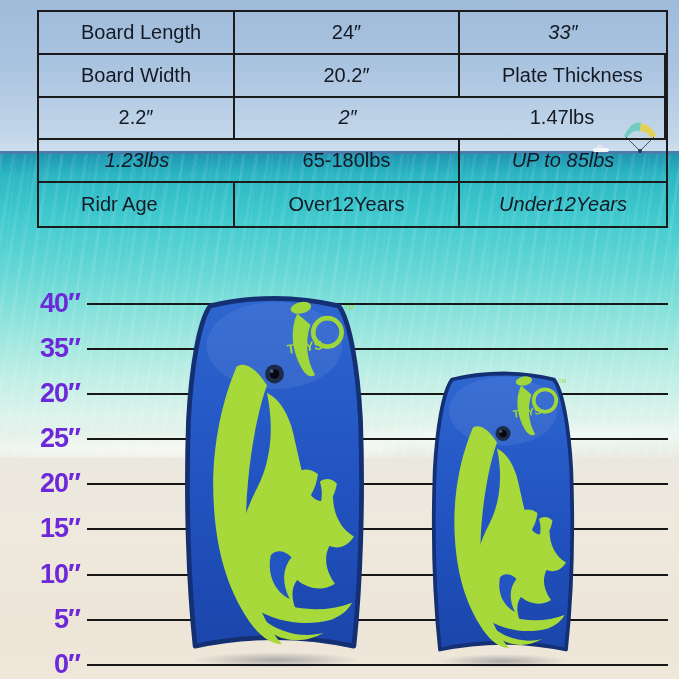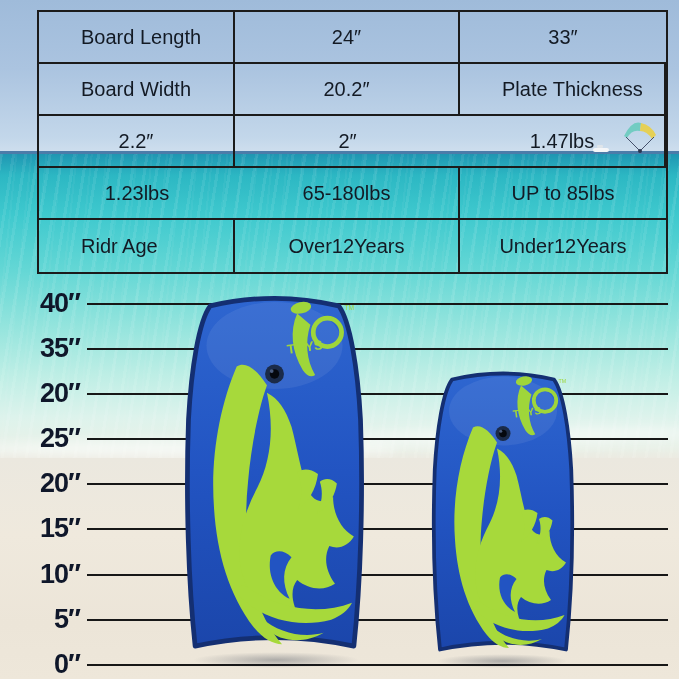--- a/index.html
+++ b/index.html
@@ -17,34 +17,34 @@
   .ocean-sparkle{top:154px;height:306px;opacity:.55;
     background:
       repeating-linear-gradient(99deg, rgba(255,255,255,.14) 0 3px, rgba(255,255,255,0) 3px 12px),
       repeating-linear-gradient(-84deg, rgba(255,255,255,.08) 0 2px, rgba(255,255,255,0) 2px 15px);}
   .sand{top:458px;height:221px;background:linear-gradient(180deg,#ebe8df 0%,#efe9dd 35%,#ece5d8 75%,#eee7da 100%);}
   .foam1,.foam2{position:absolute;background:rgba(255,255,255,.55);border-radius:50%;filter:blur(6px);}
   .foam1{left:-20px;top:440px;width:420px;height:18px;}
   .foam2{left:330px;top:428px;width:380px;height:16px;transform:rotate(-1deg);}
   
   .spec-table{
-    position:absolute;left:37px;top:10px;width:631px;height:264px;z-index:5;
+    position:absolute;left:37px;top:10px;width:631px;height:218px;z-index:5;
     border:2px solid #1b1b1b;box-sizing:border-box;
     display:grid;grid-template-columns:196px 225px 1fr;grid-auto-rows:1fr;
     color:#131a24;font-size:20px;
   }
   .cell{border-right:2px solid #1b1b1b;border-bottom:2px solid #1b1b1b;
         display:flex;align-items:center;justify-content:center;box-sizing:border-box;}
   .cell.label{justify-content:flex-start;padding-left:42px;}
-  .cell.c3{border-right:none;}
+  .cell.c3{border-right:none;font-style:italic;}
   
   .ruler-line{position:absolute;left:87px;width:581px;height:2px;background:#171717;z-index:2;}
   .ruler-label{position:absolute;left:4px;width:76px;height:34px;z-index:2;
     display:flex;align-items:center;justify-content:flex-end;
-    font-size:27px;font-weight:700;color:#0f172a;letter-spacing:-1px;}
+    font-size:27px;font-weight:700;color:#6d28d9;letter-spacing:-1px;}
   
   .board{position:absolute;z-index:3;}
   .board-shadow{position:absolute;z-index:2;border-radius:50%;
     background:radial-gradient(ellipse at center, rgba(25,35,55,.30) 0%, rgba(25,35,55,0) 70%);}
   
   .sky-detail{position:absolute;z-index:1;}
 </style>
 </head>
 <body>
 

